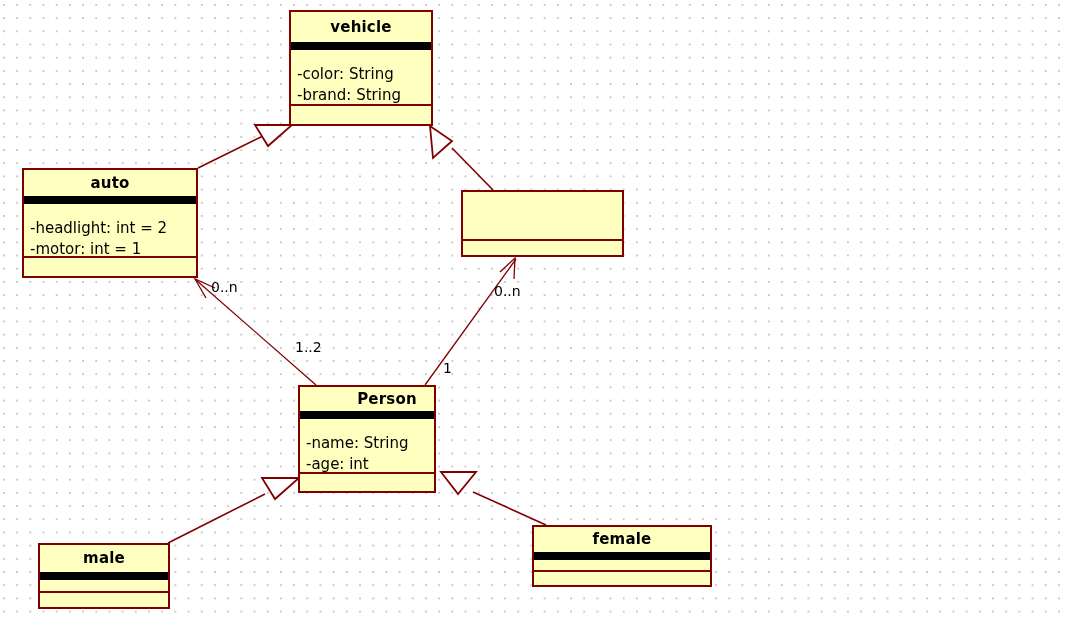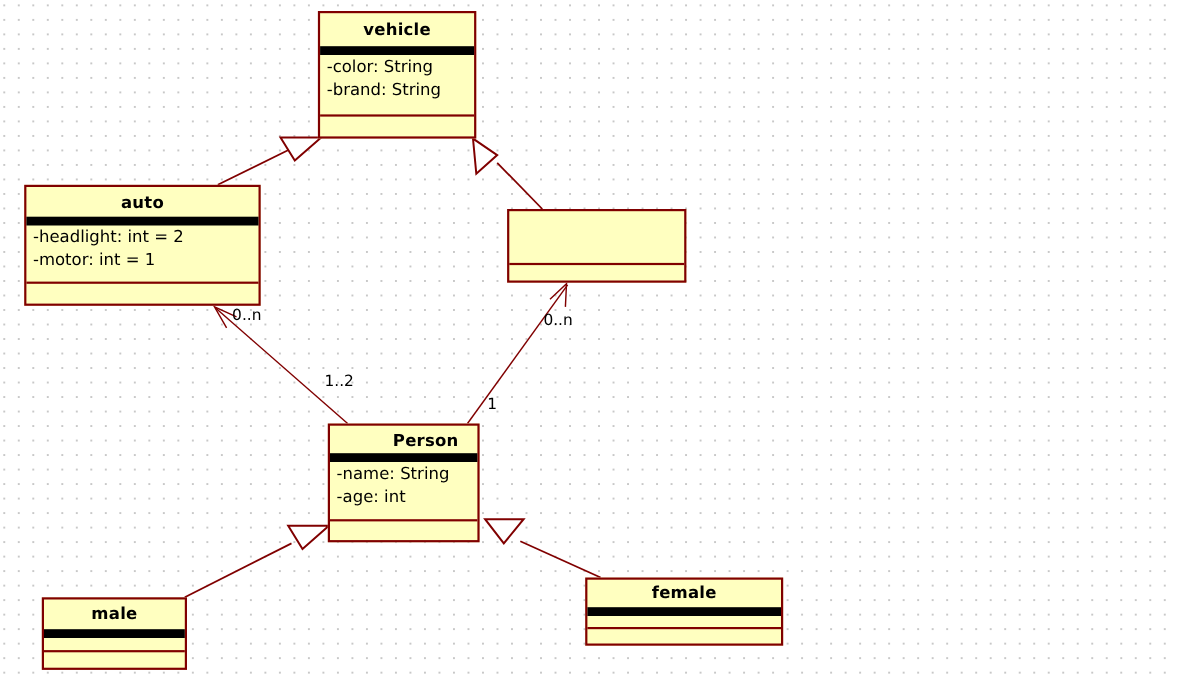--- a/index.html
+++ b/index.html
@@ -43,21 +43,21 @@
     color: #000000;
     display: flex;
     align-items: center;
     justify-content: center;
     border-bottom: 8px solid #000000;
     letter-spacing: 0.2px;
   }
   .cls-attrs {
     box-sizing: border-box;
     border-bottom: 2px solid #800000;
-    padding: 0 6px 4px 6px;
+    padding: 14px 6px 4px 6px;
     font-size: 15px;
     color: #000000;
     line-height: 21px;
     flex: 1 1 auto;
   }
   .cls-attrs.empty {
     padding: 0;
   }
   .cls-ops {
     box-sizing: border-box;
@@ -115,21 +115,21 @@
 
   <div class="uml-class" style="left:289px; top:10px; width:144px; height:116px;">
     <div class="cls-name" style="height:38px;">vehicle</div>
     <div class="cls-attrs" style="height:56px;">
       <div class="attr-line">-color: String</div>
       <div class="attr-line">-brand: String</div>
     </div>
     <div class="cls-ops" style="height:18px;"></div>
   </div>
 
-  <div class="uml-class" style="left:22px; top:168px; width:215px; height:110px;">
+  <div class="uml-class" style="left:22px; top:168px; width:176px; height:110px;">
     <div class="cls-name" style="height:36px;">auto</div>
     <div class="cls-attrs" style="height:54px;">
       <div class="attr-line">-headlight: int = 2</div>
       <div class="attr-line">-motor: int = 1</div>
     </div>
     <div class="cls-ops" style="height:18px;"></div>
   </div>
 
   <div class="uml-class" style="left:461px; top:190px; width:163px; height:67px;">
     <div class="cls-attrs empty" style="height:14px;"></div>

